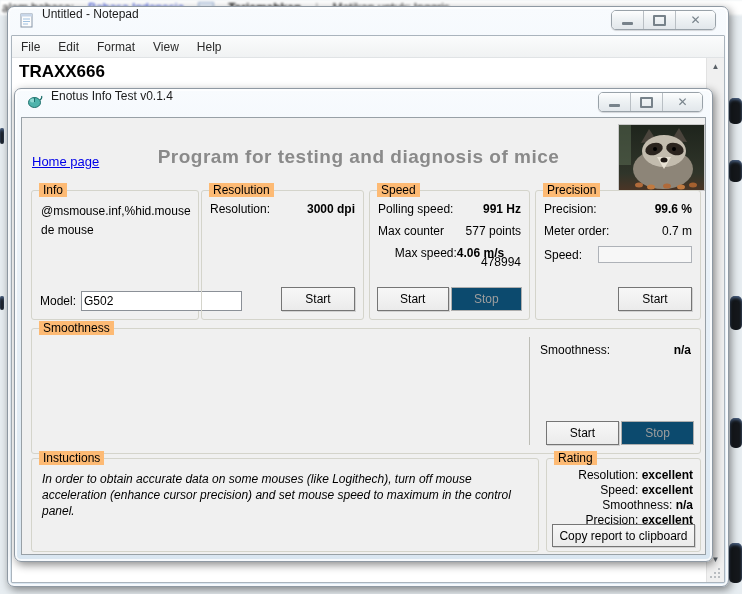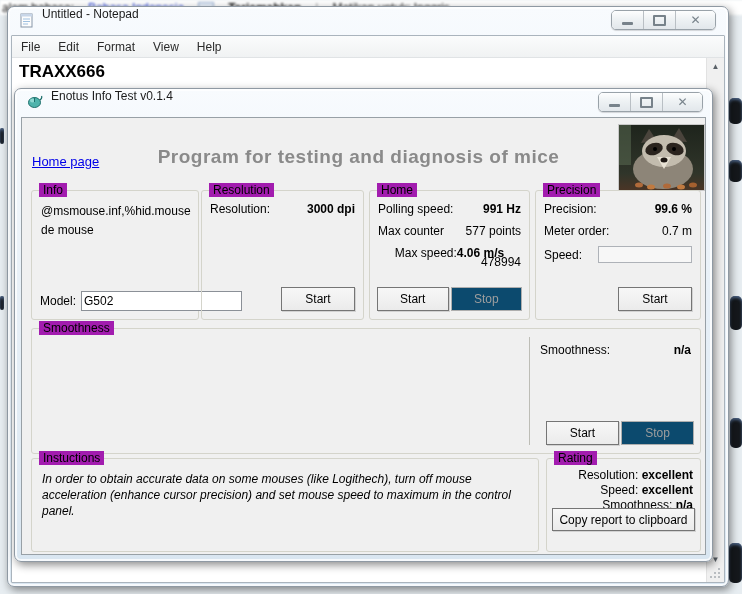--- a/index.html
+++ b/index.html
@@ -55,21 +55,21 @@
   .mousetest{left:14px;top:88px;width:697px;height:472px;}
   .mt-client{position:absolute;left:6px;right:6px;top:28px;bottom:6px;background:#f0f0f0;
     border:1px solid #98a0a6;}
   .home-link{position:absolute;left:10px;top:36px;font-size:13px;color:#0000e8;text-decoration:underline;cursor:pointer;}
   .mt-heading{position:absolute;left:110px;right:120px;top:28px;text-align:center;
     font-size:19px;font-weight:bold;color:#8a8a8a;letter-spacing:.5px;}
   .raccoon{position:absolute;right:0px;top:6px;width:85px;height:65px;border:1px solid #c9c9c9;}
 
   
   .groupbox{position:absolute;border:1px solid #d4d4cb;border-radius:3px;}
-  .gb-label{position:absolute;top:-8px;left:7px;background:#a21caf;padding:0 4px;font-size:12px;color:#000;}
+  .gb-label{position:absolute;top:-8px;left:7px;background:#fdba74;padding:0 4px;font-size:12px;color:#000;}
 
   .gb-info{left:9px;top:72px;width:166px;height:128px;}
   .gb-resolution{left:179px;top:72px;width:161px;height:128px;}
   .gb-speed{left:347px;top:72px;width:159px;height:128px;}
   .gb-precision{left:513px;top:72px;width:164px;height:128px;}
   .gb-smoothness{left:9px;top:210px;width:668px;height:124px;}
   .gb-instructions{left:9px;top:340px;width:506px;height:92px;}
   .gb-rating{left:524px;top:340px;width:153px;height:92px;}
 
   .info-text{padding:11px 4px 0 9px;font-size:12px;color:#000;line-height:19px;word-break:break-all;}
@@ -95,21 +95,21 @@
 
   .smooth-divider{position:absolute;left:497px;top:8px;bottom:8px;width:1px;background:#bdbdb6;}
   .smooth-kv{position:absolute;left:508px;right:9px;top:14px;display:flex;justify-content:space-between;font-size:12px;}
   .smooth-btns{position:absolute;right:6px;bottom:8px;width:148px;display:flex;gap:2px;}
   .smooth-btns .btn{flex:1;}
 
   .instr-text{padding:12px 10px 0 10px;font-size:12px;font-style:italic;color:#000;line-height:16px;}
 
   .rating-rows{padding:9px 7px 0 0;}
   .rating-row{text-align:right;font-size:12px;line-height:15px;color:#000;}
-  .btn-copy{position:absolute;left:5px;right:5px;bottom:20px;height:21px;font-size:12px;}
+  .btn-copy{position:absolute;left:5px;right:5px;bottom:4px;height:21px;font-size:12px;}
 </style>
 </head>
 <body>
 
 <div class="screen">
 
   <div class="translate-bar">
     <span>alam bahasa:</span>
     <span class="lang-link">Bahasa Indonesia</span>
     <span class="combo"></span>
@@ -239,21 +239,21 @@
         <div class="kv-rows">
           <div class="kv-row">
             <span>Resolution:</span>
             <span class="v-bold">3000 dpi</span>
           </div>
         </div>
         <div class="btn btn-start-res">Start</div>
       </div>
 
       <div class="groupbox gb-speed">
-        <span class="gb-label">Home</span>
+        <span class="gb-label">Speed</span>
         <div class="kv-rows">
           <div class="kv-row">
             <span>Polling speed:</span>
             <span class="v-bold">991 Hz</span>
           </div>
           <div class="kv-row">
             <span>Max counter</span>
             <span>577 points</span>
           </div>
           <div class="kv-row" style="margin-bottom:0;justify-content:center;">

